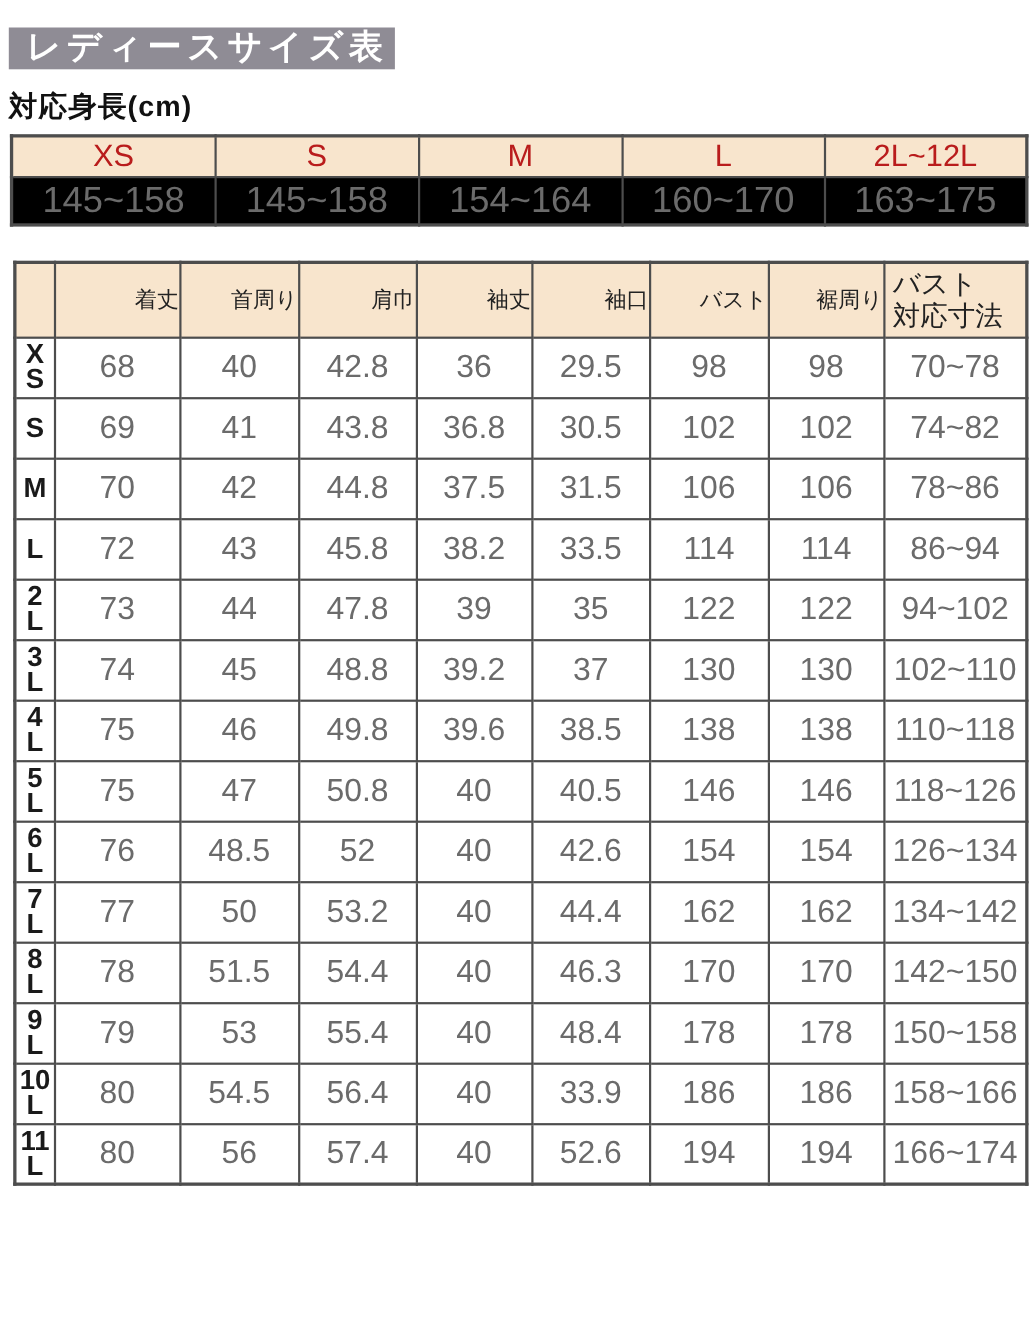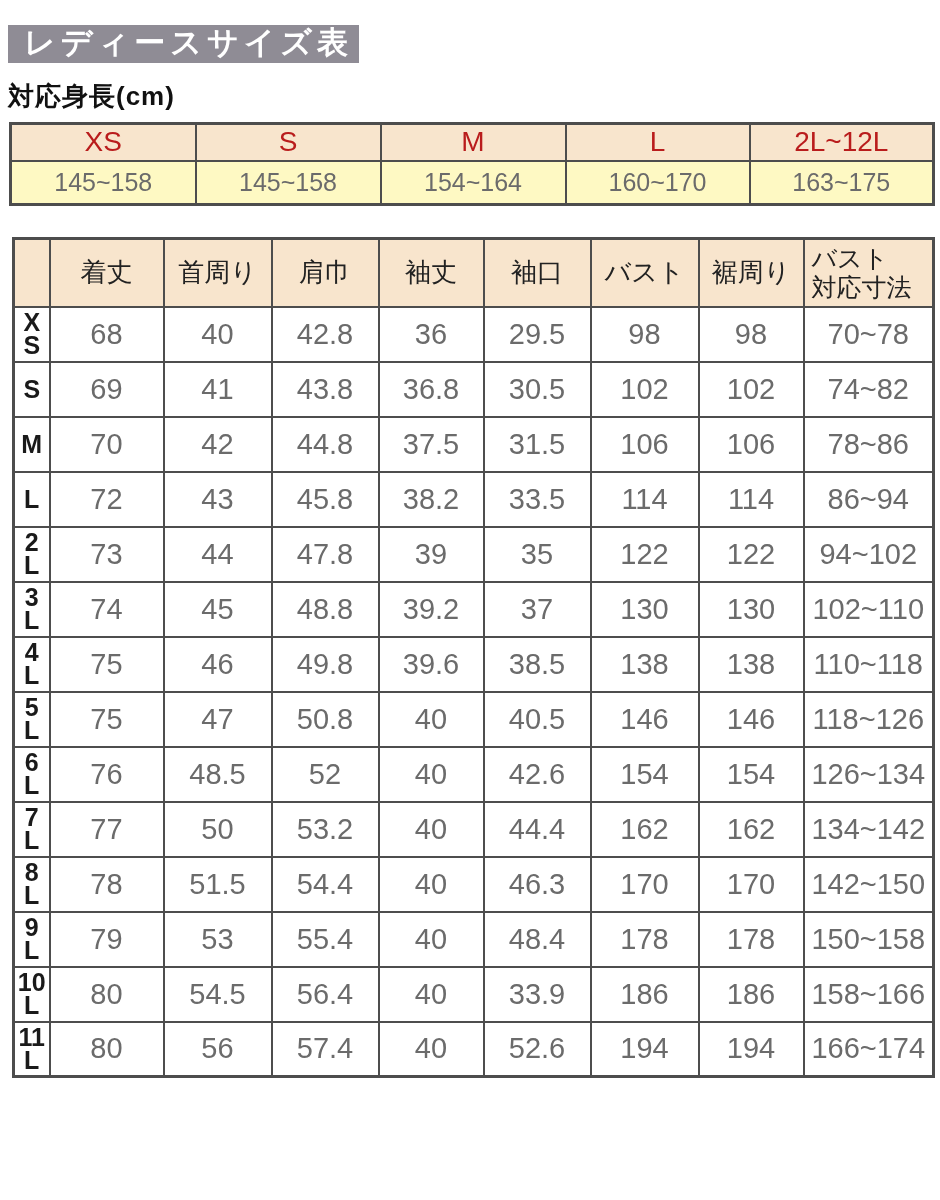--- a/index.html
+++ b/index.html
@@ -51,36 +51,37 @@
   }
   .height-table th{
     background:var(--header-bg);
     height:37px;
     font-size:28px;
     font-weight:normal;
     color:#b91c1c;
   }
   .height-table td{
     height:44px;
-    font-size:25px;
+    font-size:33px;
     color:var(--data-text);
-    background:#fef9c3;
+    background:#000000;
     margin-top:12px;
   }
   
   .size-table{
     width:920px;
     margin:31px 0 0 12px;
   }
   .size-table th{
     background:var(--header-bg);
     height:68px;
-    font-size:26px;
+    font-size:20px;
     font-weight:normal;
     color:#222222;
+    text-align:right;
   }
   .size-table th.bust-range-header{
     text-align:left;
     padding-left:7px;
     white-space:pre-line;
     line-height:1.15;
     font-size:25px;
   }
   .size-table td{
     height:55px;

